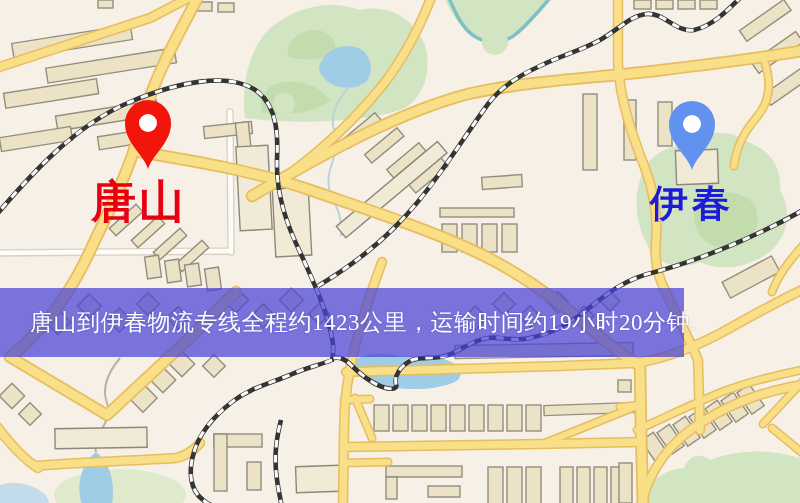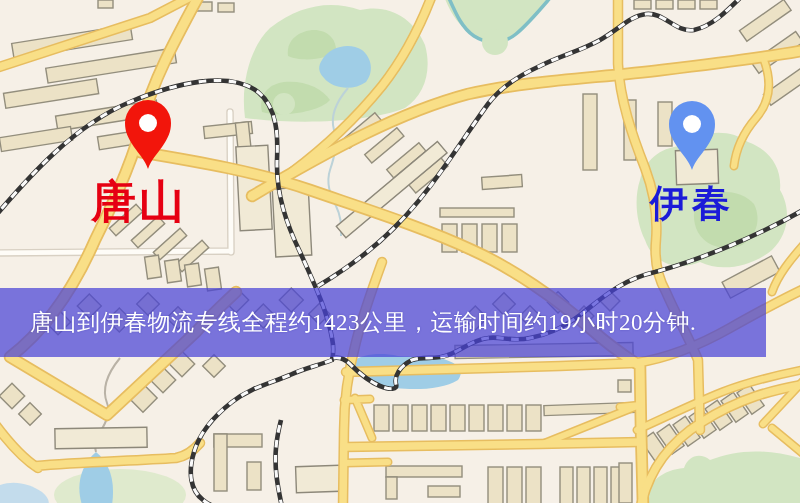--- a/index.html
+++ b/index.html
@@ -16,21 +16,21 @@
   .w10c{stroke-width:10.5} .w10f{stroke-width:7.5}
   .w9c {stroke-width:9}    .w9f {stroke-width:6}
   .wrc {fill:none;stroke:#d8d0c3;stroke-width:7.5;stroke-linecap:round;}
   .wrf {fill:none;stroke:#fefcf7;stroke-width:4.8;stroke-linecap:round;}
   .rrb {fill:none;stroke:#343434;stroke-width:4.6;stroke-linecap:butt;}
   .rrw {fill:none;stroke:#fafafa;stroke-width:3.1;stroke-dasharray:7.5 7.5;}
   .park{fill:#d2e5c2;stroke:none;}
   .parkd{fill:#c2dcae;stroke:none;}
   .water{fill:#9fcde6;stroke:none;}
 
-  .banner{position:absolute;left:0;top:288px;width:766px;height:69px;
+  .banner{position:absolute;left:0;top:288px;width:684px;height:69px;
           background:rgba(72,66,215,0.72);display:flex;align-items:center;}
   .banner span{color:#ffffff;font-size:23px;letter-spacing:.5px;white-space:nowrap;
                padding-left:30px;text-shadow:0 0 2px rgba(40,40,160,.4);}
 
   .pin{position:absolute;}
   .city-label{position:absolute;font-weight:bold;white-space:nowrap;
               transform:translateX(-50%);line-height:1;}
   #label-origin{left:139px;top:180px;font-size:45px;color:#e60012;letter-spacing:3px;}
   #label-dest  {left:692px;top:184px;font-size:38px;color:#1b1bd8;letter-spacing:4px;}
 </style>

